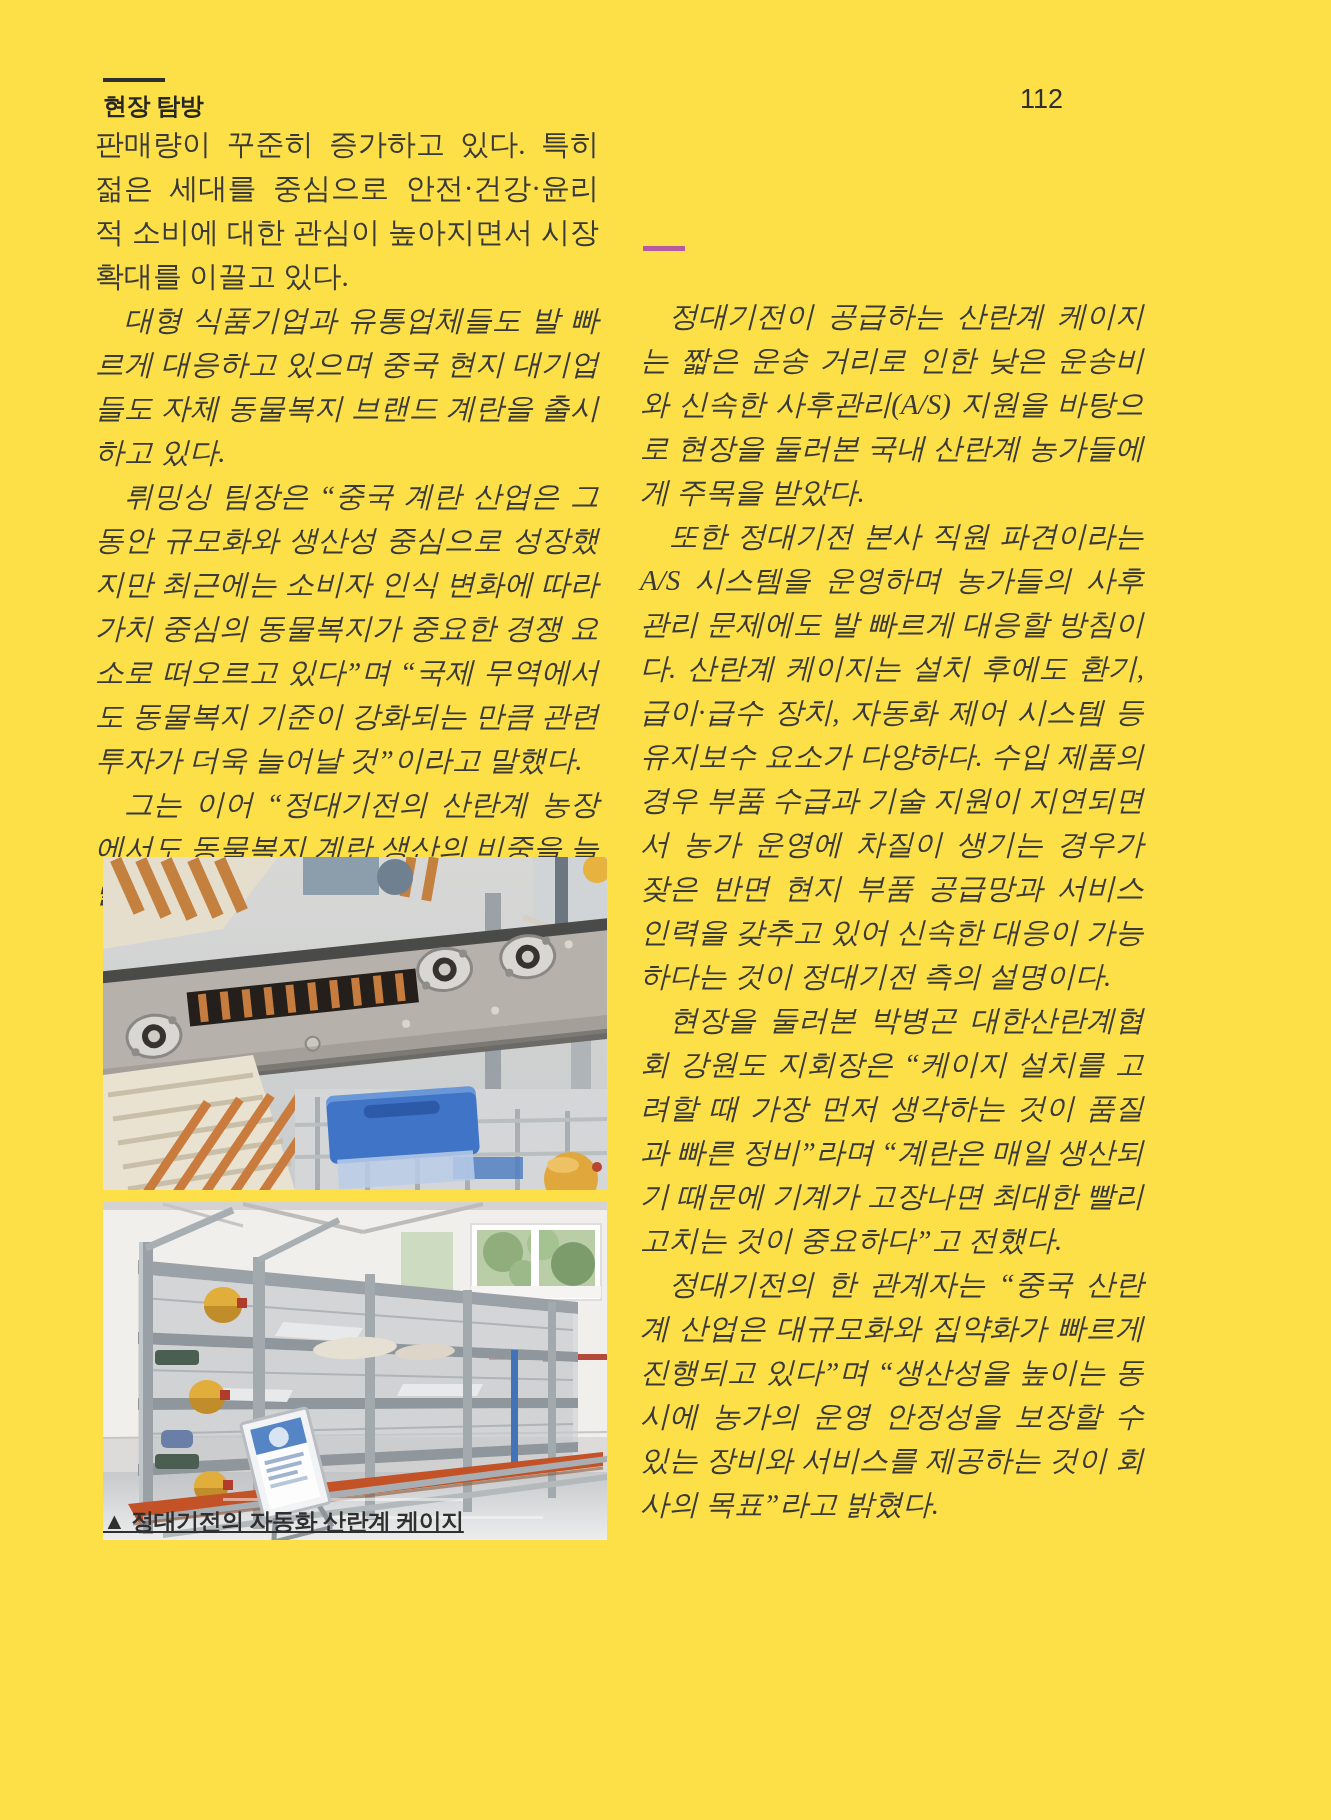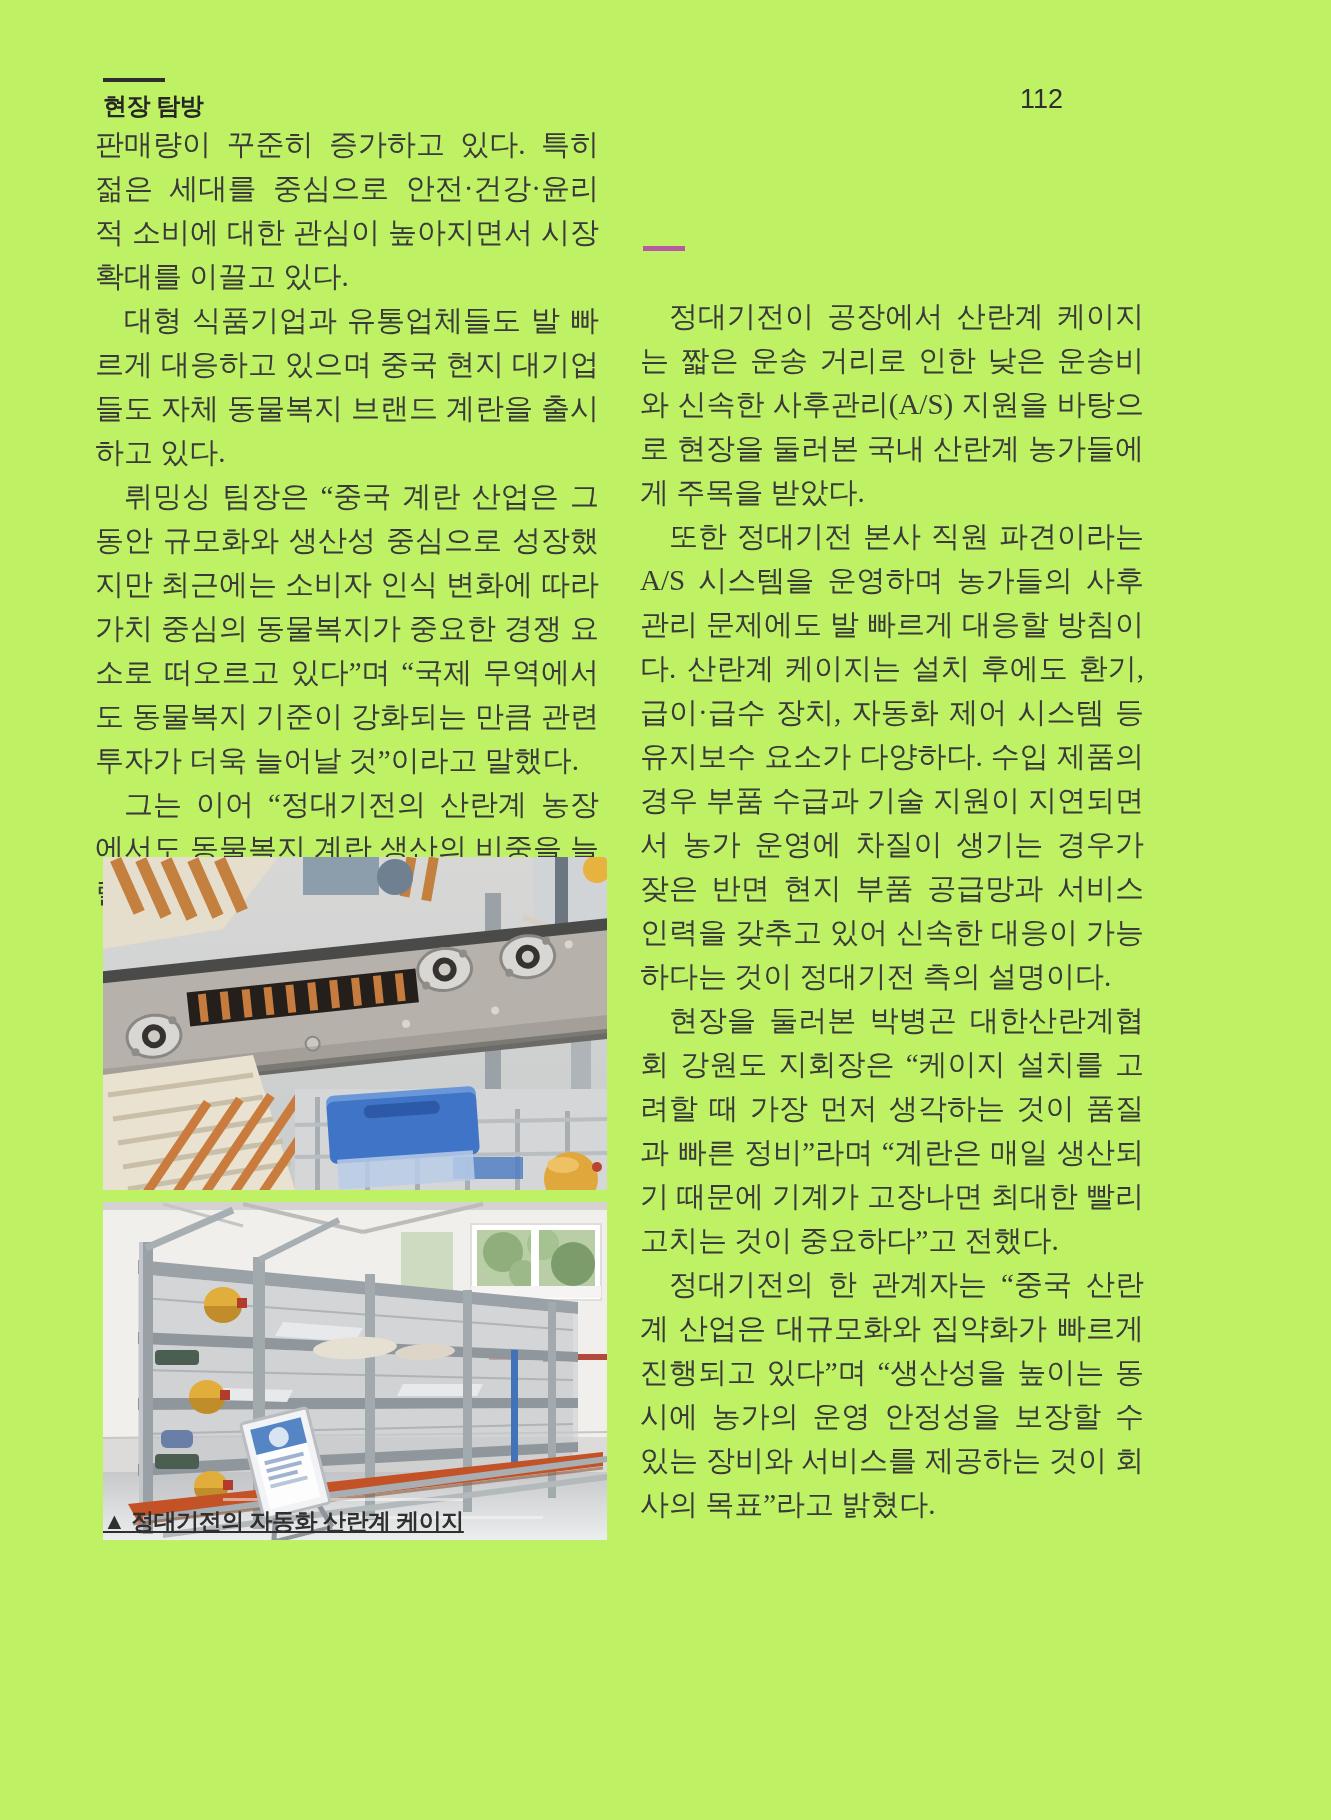--- a/index.html
+++ b/index.html
@@ -4,21 +4,21 @@
 <style>
   :root{
     --accent:#b75aa2;
     --text:#3a3a3a;
     --heading-text:#262626;
   }
   html,body{margin:0;padding:0;background:#ffffff;}
   .page{
     position:relative;
     width:1331px;height:1820px;
-    background:#bef264;
+    background:#fde047;
     overflow:hidden;
     font-family:"Liberation Serif","DejaVu Serif",serif;
     color:var(--text);
   }
   
   .header-rule{
     position:absolute;left:103px;top:78px;width:62px;height:4px;
     background:#2e2e2e;
   }
   .section-label{
@@ -35,21 +35,21 @@
   }
   
   .col{
     position:absolute;width:504px;
     font-size:29px;line-height:44px;
     text-align:justify;
     word-break:break-all;
     color:var(--text);
   }
   .col p{margin:0;padding:0;}
-  .col p.indent{text-indent:1em;}
+  .col p.indent{text-indent:1em;font-style:italic;}
   .left-col{left:95px;top:122px;}
   .right-col-body{left:640px;top:294px;}
   .right-heading{
     position:absolute;left:640px;top:168px;width:520px;
     font-family:"Liberation Sans","DejaVu Sans",sans-serif;
     font-weight:bold;font-size:35px;line-height:46px;
     color:var(--accent);letter-spacing:-1px;
   }
   .heading-dash{
     position:absolute;left:643px;top:246px;width:42px;height:5px;
@@ -317,19 +317,19 @@
         <rect x="-20" y="6" width="38" height="4" fill="#b8c6da"></rect>
       </g>
     </svg>
   </div>
 
   <div class="caption">▲ 정대기전의 자동화 산란계 케이지</div>
 
   <div class="heading-dash"></div>
 
   <div class="col right-col-body">
-    <p class="indent">정대기전이 공장에서 산란계 케이지는 짧은 운송 거리로 인한 낮은 운송비와 신속한 사후관리(A/S) 지원을 바탕으로 현장을 둘러본 국내 산란계 농가들에게 주목을 받았다.</p>
+    <p class="indent">정대기전이 공급하는 산란계 케이지는 짧은 운송 거리로 인한 낮은 운송비와 신속한 사후관리(A/S) 지원을 바탕으로 현장을 둘러본 국내 산란계 농가들에게 주목을 받았다.</p>
     <p class="indent">또한 정대기전 본사 직원 파견이라는 A/S 시스템을 운영하며 농가들의 사후 관리 문제에도 발 빠르게 대응할 방침이다. 산란계 케이지는 설치 후에도 환기, 급이·급수 장치, 자동화 제어 시스템 등 유지보수 요소가 다양하다. 수입 제품의 경우 부품 수급과 기술 지원이 지연되면서 농가 운영에 차질이 생기는 경우가 잦은 반면 현지 부품 공급망과 서비스 인력을 갖추고 있어 신속한 대응이 가능하다는 것이 정대기전 측의 설명이다.</p>
     <p class="indent">현장을 둘러본 박병곤 대한산란계협회 강원도 지회장은 “케이지 설치를 고려할 때 가장 먼저 생각하는 것이 품질과 빠른 정비”라며 “계란은 매일 생산되기 때문에 기계가 고장나면 최대한 빨리 고치는 것이 중요하다”고 전했다.</p>
     <p class="indent">정대기전의 한 관계자는 “중국 산란계 산업은 대규모화와 집약화가 빠르게 진행되고 있다”며 “생산성을 높이는 동시에 농가의 운영 안정성을 보장할 수 있는 장비와 서비스를 제공하는 것이 회사의 목표”라고 밝혔다.</p>
   </div>
 
 </div>
 
 </body></html>

